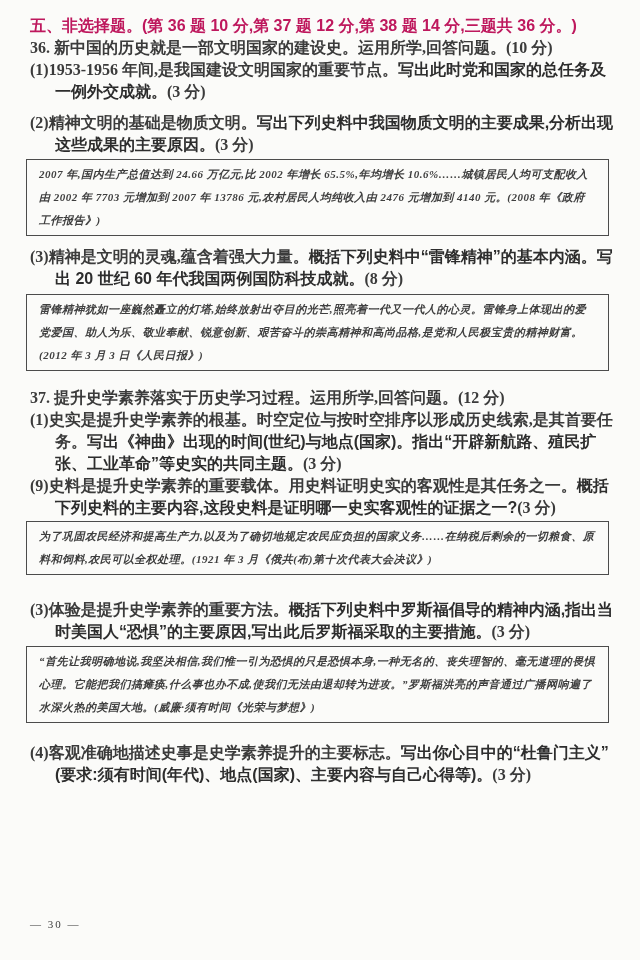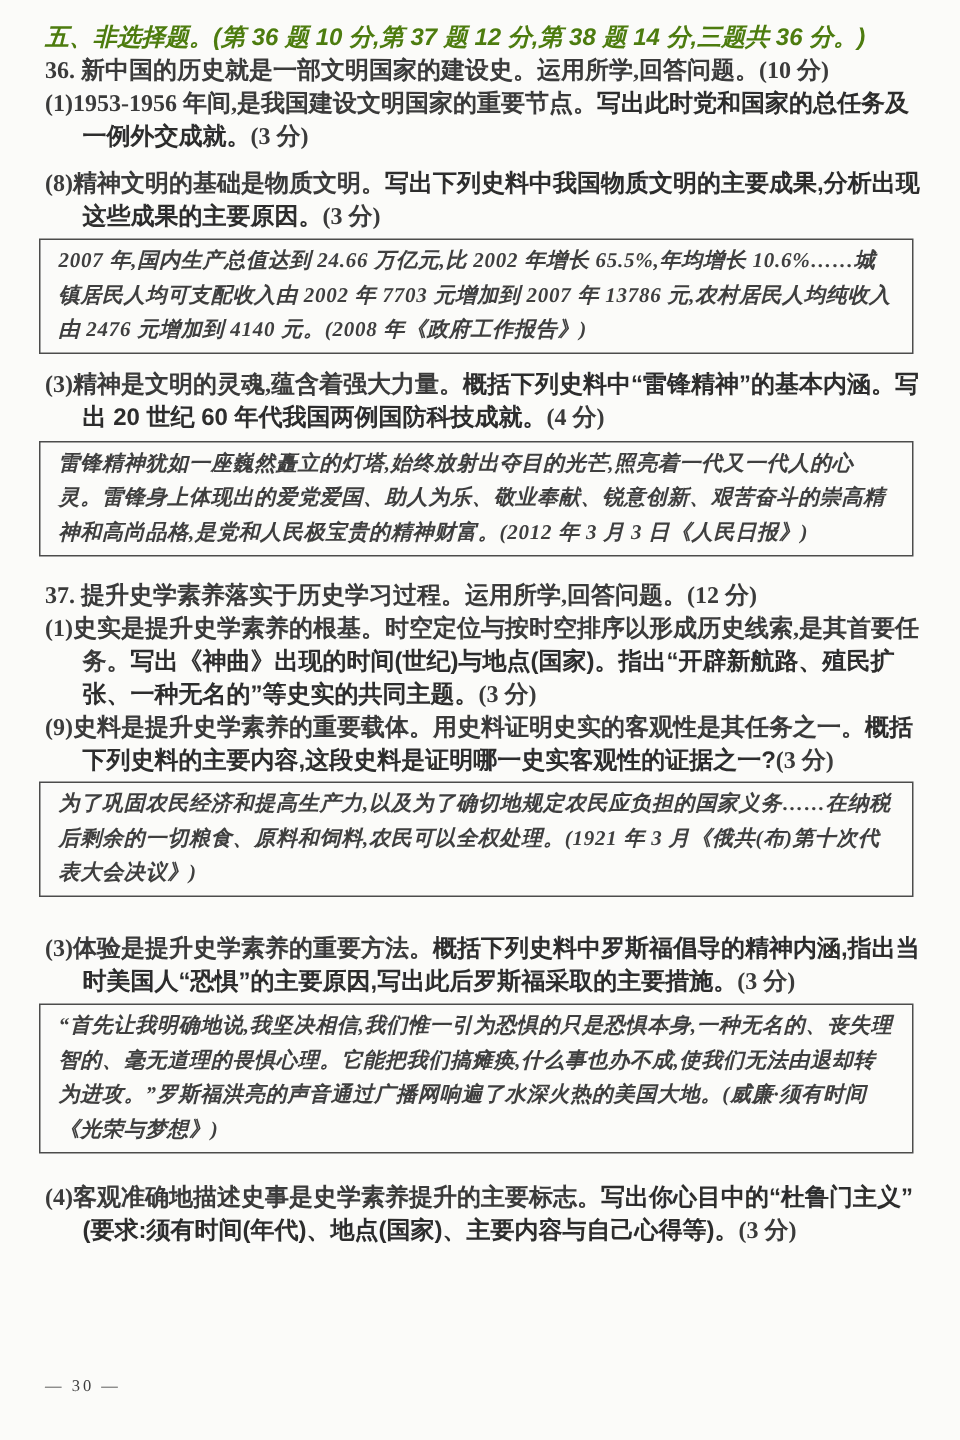--- a/index.html
+++ b/index.html
@@ -23,34 +23,33 @@
   p { margin: 0; }
   .seg { font-weight: 700; }
   .seg.bold {
     font-family: "Liberation Sans", "DejaVu Sans", sans-serif;
     font-weight: 700;
     color: #2d2d2d;
   }
   .heading .seg {
     font-family: "Liberation Sans", "DejaVu Sans", sans-serif;
     font-weight: 700;
-    color: #4d7c0f;
-    font-style: italic;
+    color: #be185d;
   }
   .part {
     padding-left: 25px;
     text-indent: -25px;
   }
   .quote-box {
     border: 1px solid #4c4c4c;
     background: #fbfbf9;
     margin-left: -4px;
     margin-right: 5px;
     padding: 3px 12px;
-    font-size: 14px;
+    font-size: 11px;
     line-height: 23px;
     font-style: italic;
     letter-spacing: 0.5px;
     color: #3f3f3f;
   }
   .mt-b3  { margin-top: 9px; }
   .mt-b4  { margin-top: 3px; }
   .mt-b5  { margin-top: 10px; }
   .mt-b6  { margin-top: 4px; }
   .mt-b7  { margin-top: 16px; }
@@ -67,26 +66,26 @@
     letter-spacing: 2px;
   }
 </style>
 </head>
 <body>
 
 <div class="content">
   <p class="heading"><span class="seg bold">五、非选择题。(第 36 题 10 分,第 37 题 12 分,第 38 题 14 分,三题共 36 分。)</span></p>
   <p class="intro"><span class="seg">36. 新中国的历史就是一部文明国家的建设史。运用所学,回答问题。(10 分)</span></p>
   <p class="part"><span class="seg">(1)1953-1956 年间,是我国建设文明国家的重要节点。</span><span class="seg bold">写出此时党和国家的总任务及一例外交成就。</span><span class="seg">(3 分)</span></p>
-  <p class="part mt-b3"><span class="seg">(8)精神文明的基础是物质文明。</span><span class="seg bold">写出下列史料中我国物质文明的主要成果,分析出现这些成果的主要原因。</span><span class="seg">(3 分)</span></p>
+  <p class="part mt-b3"><span class="seg">(2)精神文明的基础是物质文明。</span><span class="seg bold">写出下列史料中我国物质文明的主要成果,分析出现这些成果的主要原因。</span><span class="seg">(3 分)</span></p>
   <div class="quote-box mt-b4"><span class="seg">2007 年,国内生产总值达到 24.66 万亿元,比 2002 年增长 65.5%,年均增长 10.6%……城镇居民人均可支配收入由 2002 年 7703 元增加到 2007 年 13786 元,农村居民人均纯收入由 2476 元增加到 4140 元。(2008 年《政府工作报告》)</span></div>
-  <p class="part mt-b5"><span class="seg">(3)精神是文明的灵魂,蕴含着强大力量。</span><span class="seg bold">概括下列史料中“雷锋精神”的基本内涵。写出 20 世纪 60 年代我国两例国防科技成就。</span><span class="seg">(4 分)</span></p>
+  <p class="part mt-b5"><span class="seg">(3)精神是文明的灵魂,蕴含着强大力量。</span><span class="seg bold">概括下列史料中“雷锋精神”的基本内涵。写出 20 世纪 60 年代我国两例国防科技成就。</span><span class="seg">(8 分)</span></p>
   <div class="quote-box mt-b6"><span class="seg">雷锋精神犹如一座巍然矗立的灯塔,始终放射出夺目的光芒,照亮着一代又一代人的心灵。雷锋身上体现出的爱党爱国、助人为乐、敬业奉献、锐意创新、艰苦奋斗的崇高精神和高尚品格,是党和人民极宝贵的精神财富。(2012 年 3 月 3 日《人民日报》)</span></div>
   <p class="intro mt-b7"><span class="seg">37. 提升史学素养落实于历史学习过程。运用所学,回答问题。(12 分)</span></p>
-  <p class="part"><span class="seg">(1)史实是提升史学素养的根基。时空定位与按时空排序以形成历史线索,是其首要任务。</span><span class="seg bold">写出《神曲》出现的时间(世纪)与地点(国家)。指出“开辟新航路、殖民扩张、一种无名的”等史实的共同主题。</span><span class="seg">(3 分)</span></p>
+  <p class="part"><span class="seg">(1)史实是提升史学素养的根基。时空定位与按时空排序以形成历史线索,是其首要任务。</span><span class="seg bold">写出《神曲》出现的时间(世纪)与地点(国家)。指出“开辟新航路、殖民扩张、工业革命”等史实的共同主题。</span><span class="seg">(3 分)</span></p>
   <p class="part"><span class="seg">(9)史料是提升史学素养的重要载体。用史料证明史实的客观性是其任务之一。</span><span class="seg bold">概括下列史料的主要内容,这段史料是证明哪一史实客观性的证据之一?</span><span class="seg">(3 分)</span></p>
   <div class="quote-box mt-b10"><span class="seg">为了巩固农民经济和提高生产力,以及为了确切地规定农民应负担的国家义务……在纳税后剩余的一切粮食、原料和饲料,农民可以全权处理。(1921 年 3 月《俄共(布)第十次代表大会决议》)</span></div>
   <p class="part mt-b11"><span class="seg">(3)体验是提升史学素养的重要方法。</span><span class="seg bold">概括下列史料中罗斯福倡导的精神内涵,指出当时美国人“恐惧”的主要原因,写出此后罗斯福采取的主要措施。</span><span class="seg">(3 分)</span></p>
   <div class="quote-box mt-b12"><span class="seg">“首先让我明确地说,我坚决相信,我们惟一引为恐惧的只是恐惧本身,一种无名的、丧失理智的、毫无道理的畏惧心理。它能把我们搞瘫痪,什么事也办不成,使我们无法由退却转为进攻。”罗斯福洪亮的声音通过广播网响遍了水深火热的美国大地。(威廉·须有时间《光荣与梦想》)</span></div>
   <p class="part mt-b13"><span class="seg">(4)客观准确地描述史事是史学素养提升的主要标志。</span><span class="seg bold">写出你心目中的“杜鲁门主义”(要求:须有时间(年代)、地点(国家)、主要内容与自己心得等)。</span><span class="seg">(3 分)</span></p>
 </div>
 
 <div class="footer">— 30 —</div>
 
 </body></html>

